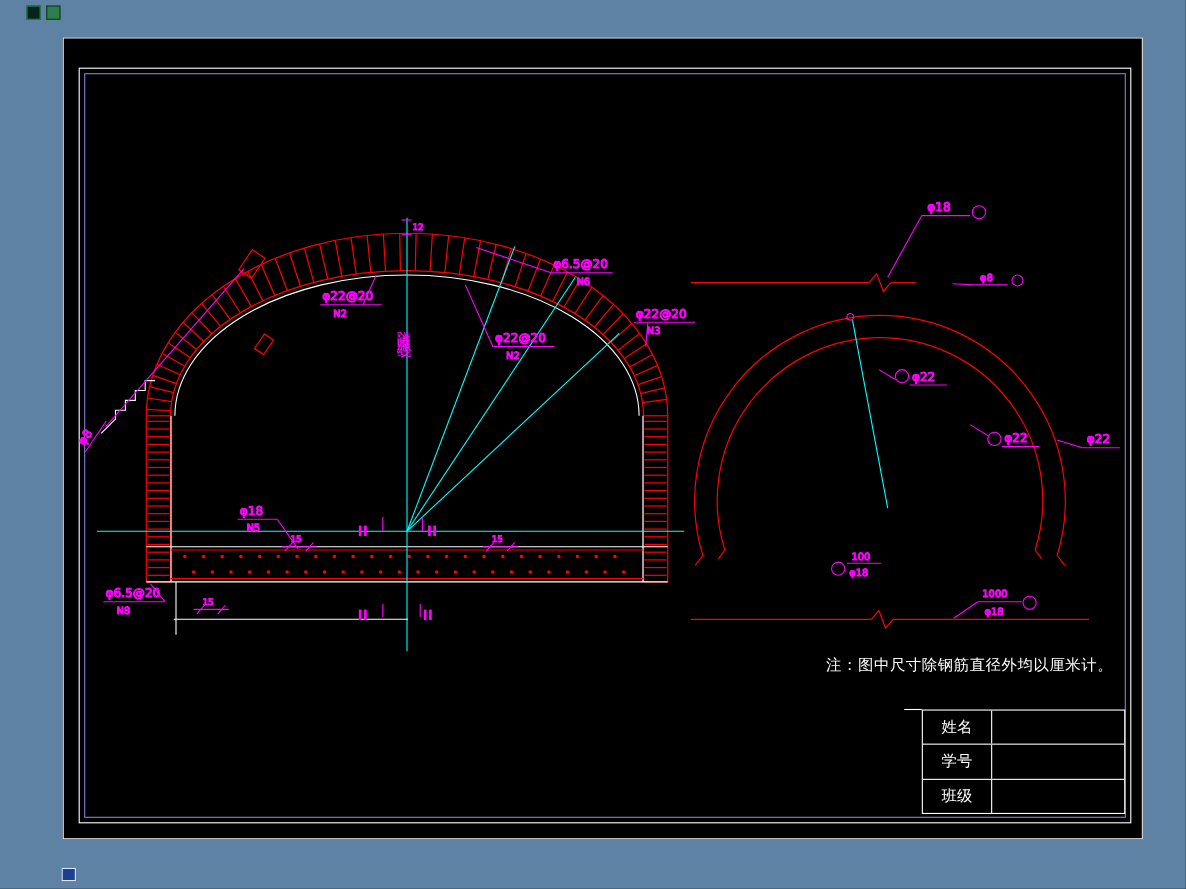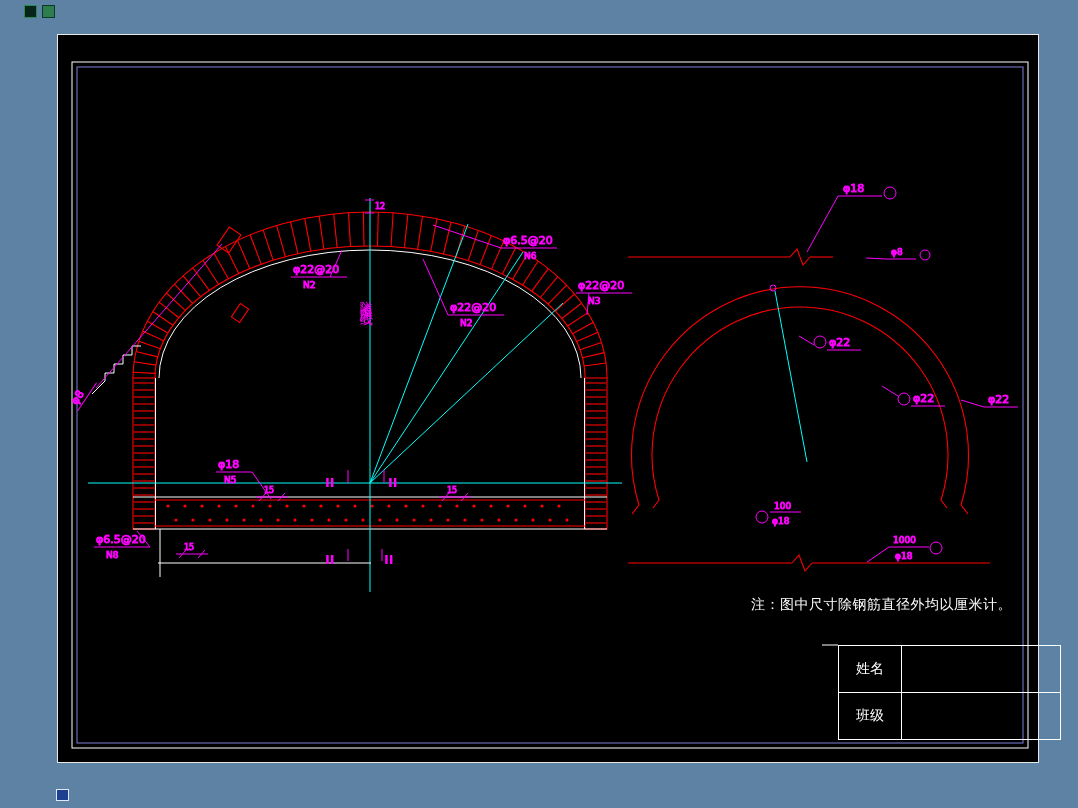--- a/index.html
+++ b/index.html
@@ -21,21 +21,21 @@
   svg text{font-family:"DejaVu Sans","Liberation Sans",sans-serif;}
   text.t-mag{fill:var(--c-magenta);font-size:11px;}
   text.t-mark{fill:var(--c-magenta);font-size:9px;}
   text.t-dim{fill:var(--c-magenta);font-size:8px;}
   text.t-sec{fill:var(--c-magenta);font-size:13px;font-weight:bold;}
   
   .note{position:absolute;left:751px;top:596px;color:var(--c-white);font-size:14px;
         letter-spacing:0.5px;white-space:nowrap;}
   .vlabel{position:absolute;left:360px;top:290px;color:var(--c-magenta);font-size:13px;
           writing-mode:vertical-rl;text-orientation:upright;letter-spacing:3px;line-height:13px;}
-  .itable{position:absolute;left:838px;top:645px;width:223px;height:95px;
+  .itable{position:absolute;left:838px;top:645px;width:185px;height:95px;
           border:1px solid var(--c-white);box-sizing:border-box;display:flex;flex-direction:column;}
   .itrow{flex:1;display:flex;border-bottom:1px solid var(--c-white);}
   .itrow:last-child{border-bottom:none;}
   .cell{box-sizing:border-box;}
   .cell.lab{width:63px;border-right:1px solid var(--c-white);color:var(--c-white);
             font-size:14px;display:flex;align-items:center;justify-content:center;}
   .cell.val{flex:1;}
   .app-icon{position:absolute;width:13px;height:13px;box-sizing:border-box;}
   .ic1{left:24px;top:5px;background:#07241a;border:1px solid #2a8a55;}
   .ic2{left:42px;top:5px;background:#2e7d4f;border:1px solid #0d3a22;}
@@ -382,16 +382,20 @@
 <div class="vlabel">隧道中心线</div>
 
 <div class="note">注：图中尺寸除钢筋直径外均以厘米计。</div>
 
 <div class="itable">
   <div class="itrow">
     <div class="cell lab">姓名</div>
     <div class="cell val"></div>
   </div>
   <div class="itrow">
+    <div class="cell lab">学号</div>
+    <div class="cell val"></div>
+  </div>
+  <div class="itrow">
     <div class="cell lab">班级</div>
     <div class="cell val"></div>
   </div>
 </div>
 
 </body></html>

